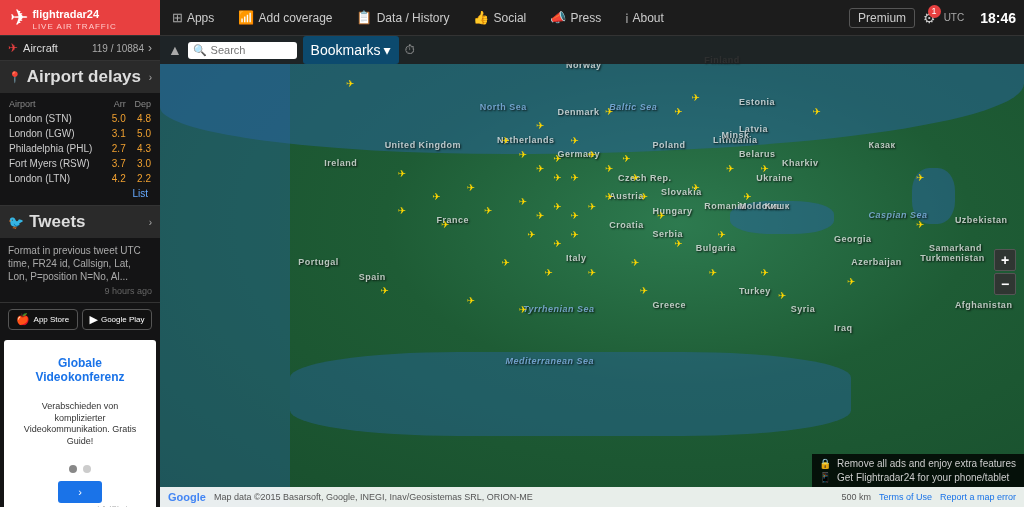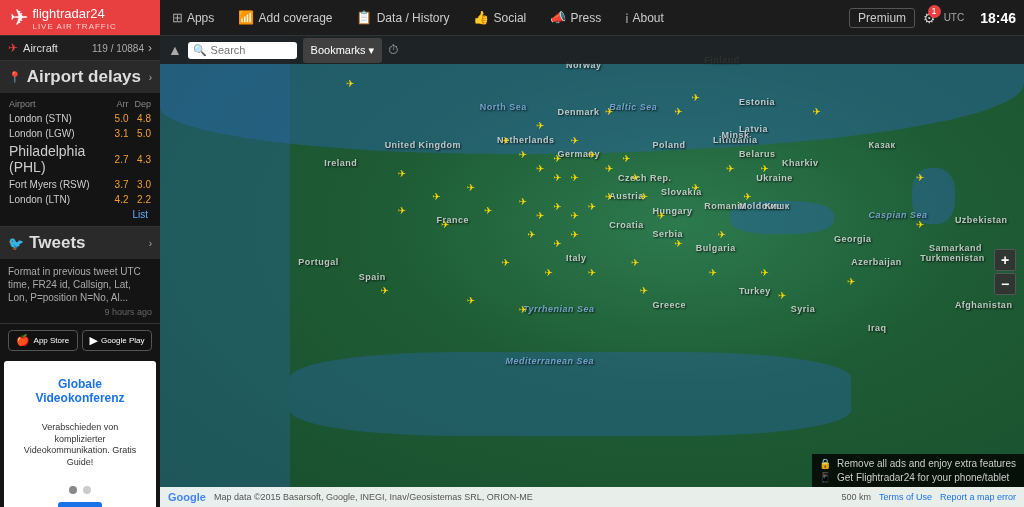--- a/index.html
+++ b/index.html
@@ -41,21 +41,21 @@
     }
     .search-box {
       display: flex; align-items: center; background: white; border-radius: 3px;
       padding: 2px 6px; flex: 0 0 100px;
     }
     .search-box input {
       border: none; outline: none; font-size: 11px; width: 80px; background: transparent;
     }
     .search-icon { color: #666; font-size: 11px; margin-right: 3px; }
     .btn-bookmarks {
-      background: #404040; color: white; font-size: 11px; border: none; border-radius: 3px;
+      background: #0c4a6e; color: white; font-size: 14px; border: none; border-radius: 3px;
       padding: 6px 8px; cursor: pointer; display: flex; align-items: center; gap: 3px;
     }
     .clock-btn { color: #aaa; font-size: 13px; cursor: pointer; }
     .up-btn { color: #aaa; font-size: 14px; cursor: pointer; }
 
     
     #sidebar {
       position: absolute; top: 36px; left: 0; width: 160px; height: calc(100% - 36px);
       background: rgba(20,20,20,0.95); z-index: 98; overflow: hidden;
     }
@@ -173,21 +173,21 @@
     .notif-row { display: flex; align-items: center; gap: 5px; }
     .notif-icon { color: #f0a030; font-size: 10px; }
   </style>
 </head>
 <body>
 
 <div id="topnav">
   <div class="logo-area">
     <span class="logo-icon">✈</span>
     <div>
-      <span style="color:white;font-size:13px;font-weight:normal;">flightradar24</span>
+      <span style="color:white;font-size:11px;font-weight:bold;">flightradar24</span>
       <span class="logo-sub">LIVE AIR TRAFFIC</span>
     </div>
   </div>
   <div class="nav-items">
     <div class="nav-item">
       <span class="nav-icon">⊞</span>
       <span>Apps</span>
     </div>
     <div class="nav-item">
       <span class="nav-icon">📶</span>
@@ -254,21 +254,21 @@
               <td style="color:#ccc;font-size:10px;">London (STN)</td>
               <td class="arr">5.0</td>
               <td class="dep">4.8</td>
             </tr>
             <tr>
               <td style="color:#ccc;font-size:10px;">London (LGW)</td>
               <td class="arr">3.1</td>
               <td class="dep">5.0</td>
             </tr>
             <tr>
-              <td style="color:#ccc;font-size:14px;">Philadelphia (PHL)</td>
+              <td style="color:#ccc;font-size:10px;">Philadelphia (PHL)</td>
               <td class="arr">2.7</td>
               <td class="dep">4.3</td>
             </tr>
             <tr>
               <td style="color:#ccc;font-size:10px;">Fort Myers (RSW)</td>
               <td class="arr">3.7</td>
               <td class="dep">3.0</td>
             </tr>
             <tr>
               <td style="color:#ccc;font-size:10px;">London (LTN)</td>
@@ -370,21 +370,21 @@
         <div class="country-label" style="left: 47%; top: 46%;">Italy</div>
         <div class="country-label" style="left: 57%; top: 56%;">Greece</div>
         <div class="country-label" style="left: 23%; top: 50%;">Spain</div>
         <div class="country-label" style="left: 16%; top: 47%;">Portugal</div>
         <div class="country-label" style="left: 67%; top: 53%;">Turkey</div>
         <div class="country-label" style="left: 78%; top: 42%;">Georgia</div>
         <div class="country-label" style="left: 80%; top: 47%;">Azerbaijan</div>
         <div class="country-label" style="left: 88%; top: 46%;">Turkmenistan</div>
         <div class="country-label" style="left: 92%; top: 38%;">Uzbekistan</div>
         <div class="country-label" style="left: 92%; top: 56%;">Afghanistan</div>
-        <div class="country-label" style="left: 78%; top: 61%; margin-left: 34px;">Iraq</div>
+        <div class="country-label" style="left: 78%; top: 61%;">Iraq</div>
         <div class="country-label" style="left: 73%; top: 57%;">Syria</div>
         <div class="country-label" style="left: 72%; top: 26%;">Kharkiv</div>
         <div class="country-label" style="left: 82%; top: 22%;">Казак</div>
         <div class="country-label" style="left: 89%; top: 44%;">Samarkand</div>
         <div class="country-label" style="left: 65%; top: 20%;">Minsk</div>
         <div class="country-label" style="left: 70%; top: 35%;">Кишк</div>
       </div>
     <div id="water-labels">
         <div class="country-label" style="left: 37%; top: 14%; color: rgba(150, 200, 255, 0.7); ">North Sea</div>
         <div class="country-label" style="left: 52%; top: 14%; color: rgba(150, 200, 255, 0.7); font-style: italic;">Baltic Sea</div>

